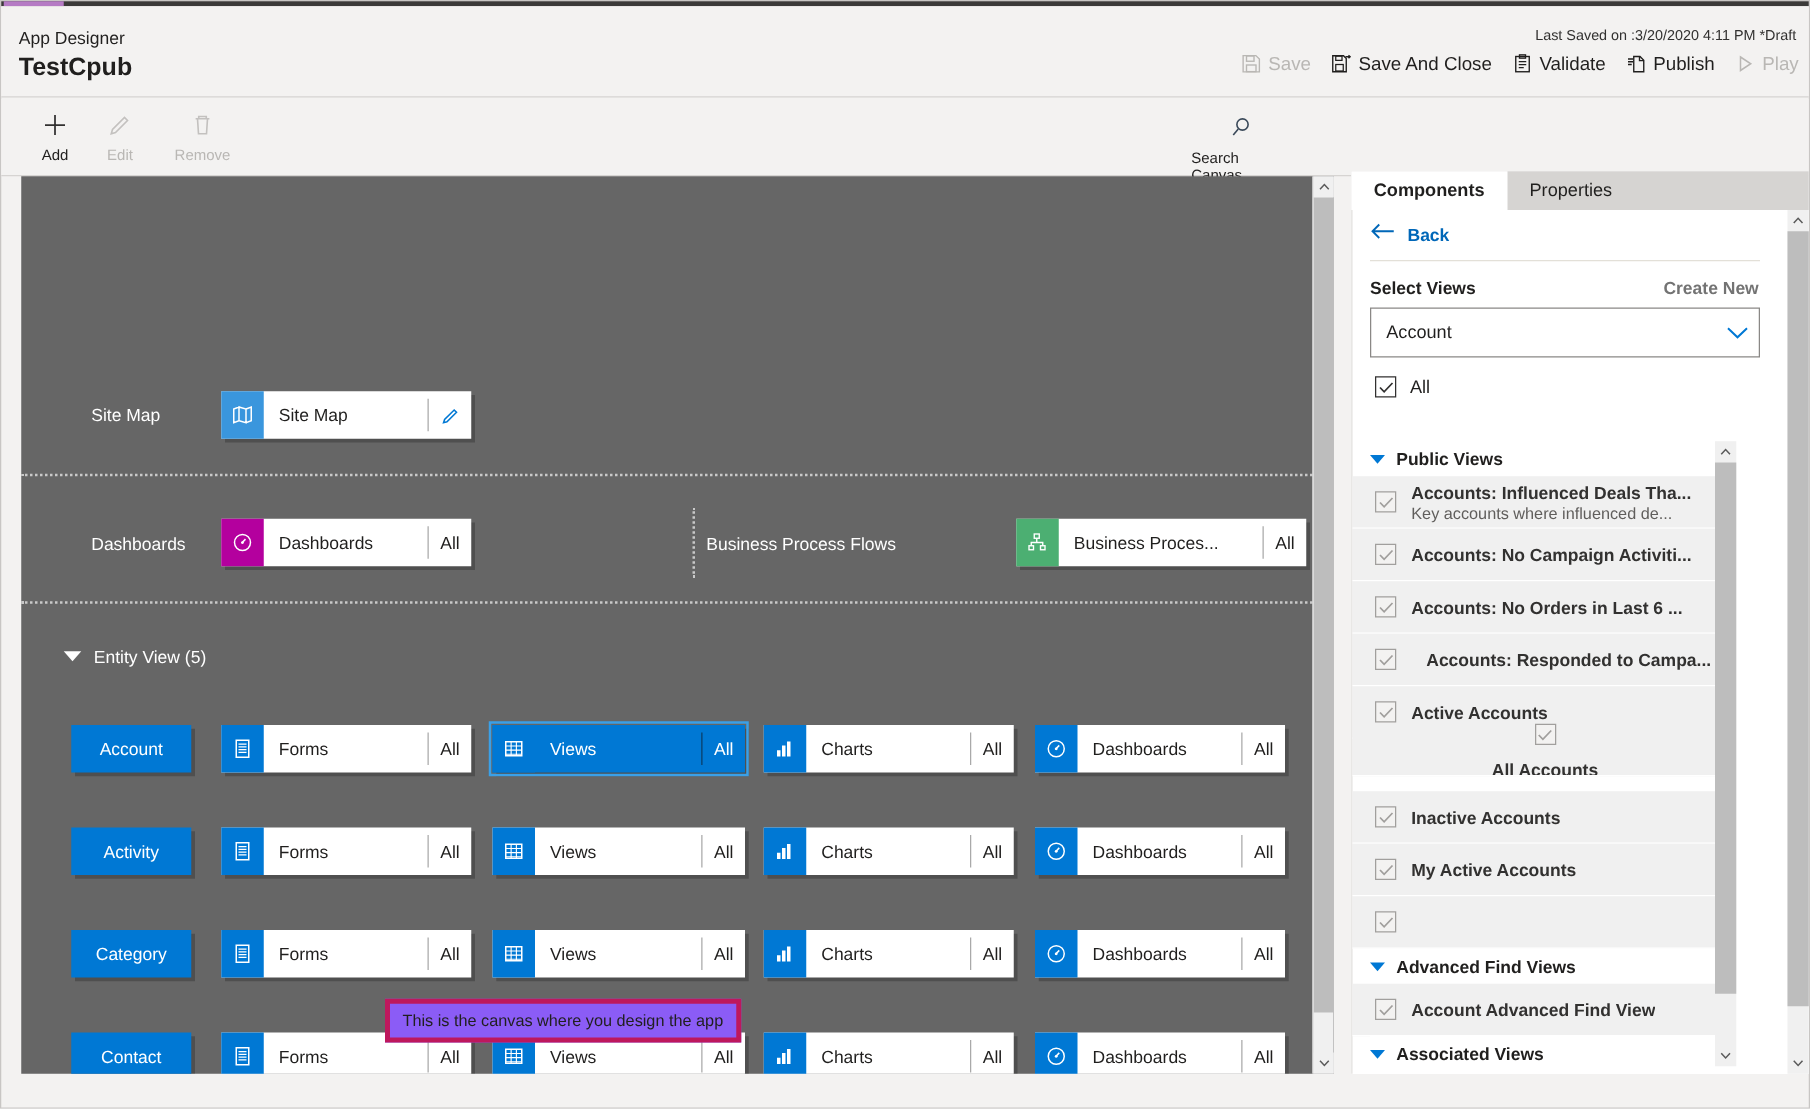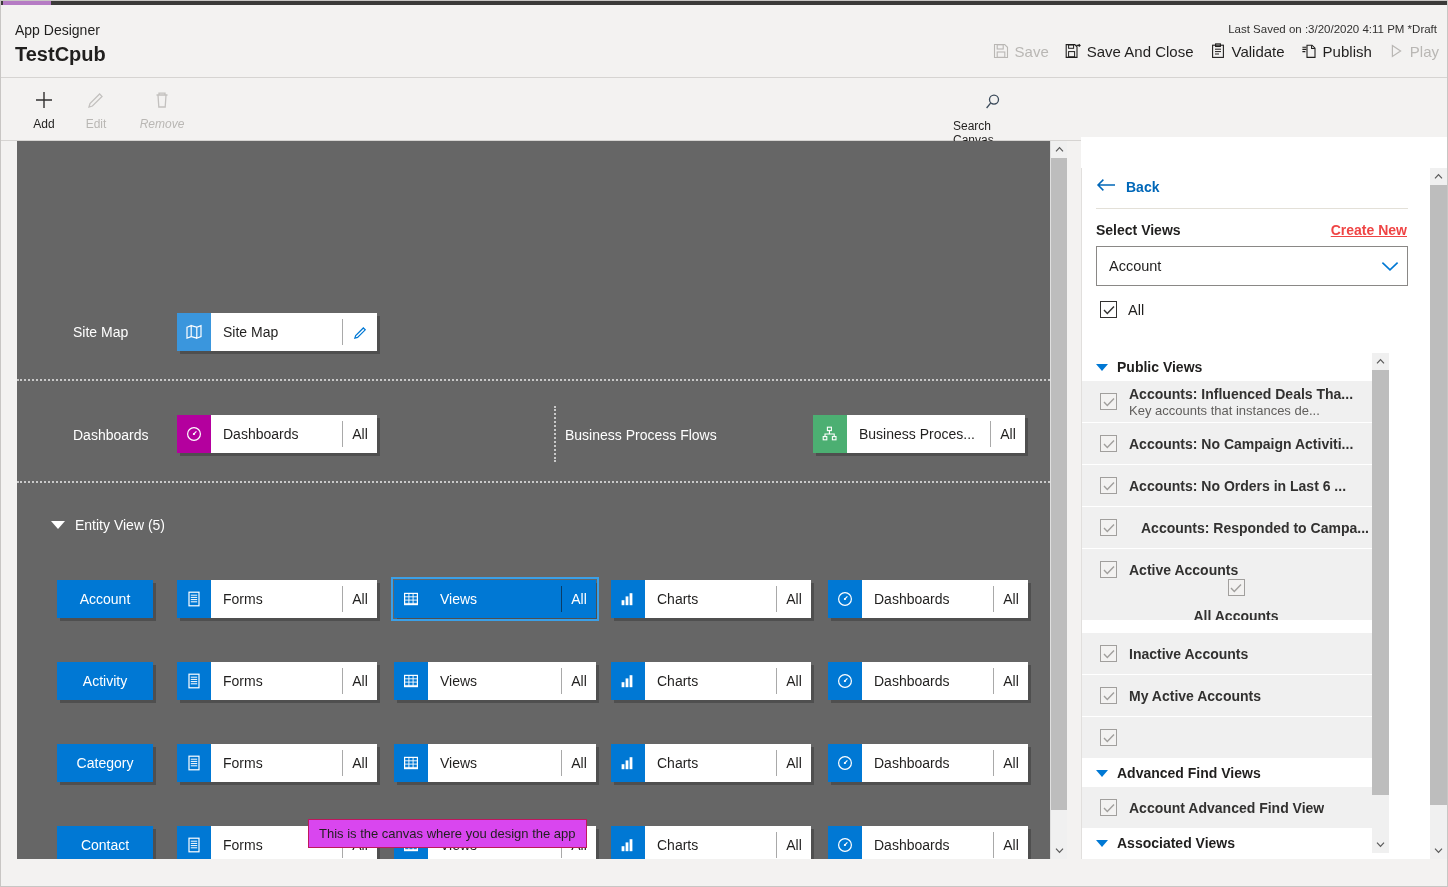--- a/index.html
+++ b/index.html
@@ -69,21 +69,21 @@
     width: 70px;
     display: flex; flex-direction: column; align-items: center; gap: 4px;
     cursor: pointer;
     justify-content: flex-end;
   }
   .cmd-item .lbl { font-size: 12px; color: #201f1e; }
   .cmd-item.disabled { cursor: default; }
   .cmd-item.disabled .lbl { color: #b9b7b4; }
   .cmd-add { left: 8px; }
   .cmd-edit { left: 60px; }
-  .cmd-remove { left: 126px; font-style: italic; }
+  .cmd-remove { left: 126px; }
   .cmd-search { left: 952px; top: 10px; width: 80px; }
   .cmd-ico { height: 26px; display: flex; align-items: center; justify-content: center; }
 
   
   .canvas-wrap {
     position: absolute; left: 16px; top: 140px;
     width: 1050px; height: 718px;
     background: #666666;
     overflow: hidden;
   }
@@ -182,22 +182,22 @@
   .section-head .caret {
     width: 0; height: 0;
     border-left: 7px solid transparent;
     border-right: 7px solid transparent;
     border-top: 8px solid #ffffff;
   }
   .section-head .stxt { font-size: 14px; color: #ffffff; }
 
   
   .tooltip {
-    position: absolute; left: 307px; top: 818px;
-    background: #d946ef; border: 1px solid #be185d;
+    position: absolute; left: 307px; top: 798px;
+    background: #8b5cf6; border: 4px solid #be185d;
     padding: 6px 10px;
     font-size: 13px; color: #201f1e;
     white-space: nowrap;
     z-index: 40;
   }
 
   
   .panel {
     position: absolute; left: 1080px; top: 136px;
     width: 366px; height: 722px;
@@ -228,21 +228,21 @@
   .panel-rule {
     position: absolute; left: 14px; top: 40px; width: 312px; height: 1px;
     background: #e3e0d8;
   }
   .sv-title {
     position: absolute; left: 14px; top: 54px;
     font-size: 14px; font-weight: bold; color: #201f1e;
   }
   .sv-create {
     position: absolute; right: 40px; top: 54px;
-    font-size: 14px; font-weight: bold; color: #ef4444; cursor: pointer; text-decoration: underline;
+    font-size: 14px; font-weight: bold; color: #737373; cursor: pointer;
   }
   .sv-select {
     position: absolute; left: 14px; top: 78px;
     width: 312px; height: 40px;
     border: 1px solid #8a8886; background: #ffffff;
     display: flex; align-items: center; cursor: pointer;
   }
   .sv-select .val { flex: 1 1 auto; padding-left: 12px; font-size: 14.5px; color: #201f1e; }
   .sv-select .chev { width: 34px; display: flex; align-items: center; justify-content: center; }
 
@@ -454,21 +454,21 @@
             </svg>
         </div>
         <div class="t-name">Dashboards</div>
         <div class="t-div"></div>
         <div class="t-all">All</div>
       </div>
 
       <div class="vsep" style="left:537px; top:265px;"></div>
 
       <div class="row-label" style="left:548px; top:286px;">Business Process Flows</div>
-      <div class="tile" style="left:796px; top:274px; width:212px;">
+      <div class="tile" style="left:796px; top:274px; width:232px;">
         <div class="t-ico ico-green">
           <svg width="18" height="18" viewBox="0 0 18 18">
               <rect x="6.4" y="2.2" width="4" height="3.4" fill="none" stroke="#ffffff" stroke-width="1.1"></rect>
               <rect x="2.2" y="11.6" width="3.6" height="3.2" fill="none" stroke="#ffffff" stroke-width="1.1"></rect>
               <rect x="11.4" y="11.6" width="3.6" height="3.2" fill="none" stroke="#ffffff" stroke-width="1.1"></rect>
               <path d="M8.4 5.6v3.4M4 11.6V9h9.2v2.6" fill="none" stroke="#ffffff" stroke-width="1.1"></path>
             </svg>
         </div>
         <div class="t-name">Business Proces...</div>
         <div class="t-div"></div>
@@ -694,20 +694,24 @@
         <svg width="9" height="7" viewBox="0 0 9 7">
             <path d="M1 1.6L4.5 5.4 8 1.6" fill="none" stroke="#5a5a5a" stroke-width="1.2"></path>
           </svg>
       </div>
     </div>
   </div>
 
   <div class="tooltip">This is the canvas where you design the app</div>
 
   <div class="panel">
+    <div class="panel-tabs">
+      <div class="ptab active">Components</div>
+      <div class="ptab">Properties</div>
+    </div>
 
     <div class="panel-body">
 
       <div class="back-row">
         <span>
           <svg width="20" height="14" viewBox="0 0 20 14">
               <path d="M19 7H2M7.4 1.6L2 7l5.4 5.4" fill="none" stroke="#0067b8" stroke-width="1.5"></path>
             </svg>
         </span>
         <span class="blbl">Back</span>
@@ -742,21 +746,21 @@
             <span class="gtxt">Public Views</span>
           </div>
           <div class="vrow" style="top: 213px; height: 42px;">
             <span class="cbx dim">
               <svg width="12" height="10" viewBox="0 0 12 10">
                 <path d="M1 5l3.3 3.4L11 1.4" fill="none" stroke="#a19f9d" stroke-width="1.4"></path>
               </svg>
             </span>
             <div class="vtexts">
               <div class="vname">Accounts: Influenced Deals Tha...</div>
-              <div class="vdesc">Key accounts that instances de...</div>
+              <div class="vdesc">Key accounts where influenced de...</div>
             </div>
           </div>
           <div class="vrow" style="top: 255px; height: 42px;">
             <span class="cbx dim">
               <svg width="12" height="10" viewBox="0 0 12 10">
                 <path d="M1 5l3.3 3.4L11 1.4" fill="none" stroke="#a19f9d" stroke-width="1.4"></path>
               </svg>
             </span>
             <div class="vtexts">
               <div class="vname">Accounts: No Campaign Activiti...</div>

